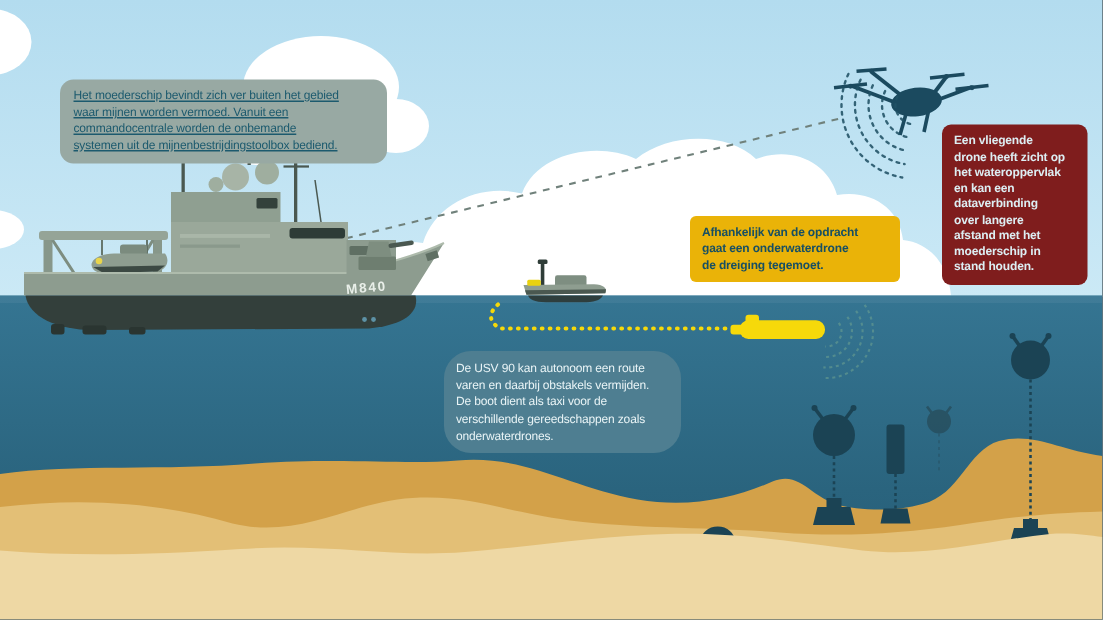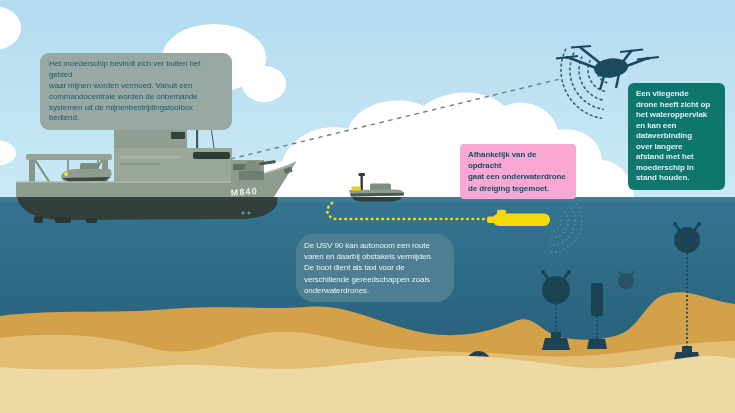--- a/index.html
+++ b/index.html
@@ -1,24 +1,24 @@
 <!DOCTYPE html>
 <html><head>
 <meta charset="utf-8">
 <style>
   html,body{margin:0;padding:0;background:#222;}
   .stage{position:relative;width:735px;height:413px;overflow:hidden;
          font-family:"Liberation Sans",sans-serif;background:#b9e1f2;}
   .scene{position:absolute;left:0;top:0;width:735px;height:413px;}
   .callout{position:absolute;z-index:2;white-space:pre-line;box-sizing:border-box;}
-  #c-mothership{left:40px;top:53px;width:192px;background:#98a9a3;border-radius:9px;
-    color:#1c5a6e;font-size:8px;line-height:1.36;padding:6px 9px;letter-spacing:-0.1px;}
-  #c-uwdrone{left:460px;top:144px;width:116px;background:#f9a8d4;border-radius:4px;
+  #c-mothership{left:40px;top:53px;width:218px;background:#98a9a3;border-radius:9px;
+    color:#1c5a6e;font-size:8px;line-height:1.36;padding:6px 9px;letter-spacing:-0.1px;text-decoration:underline;}
+  #c-uwdrone{left:460px;top:144px;width:140px;background:#eab308;border-radius:4px;
     color:#174f63;font-size:8px;font-weight:bold;line-height:1.4;padding:5px 8px;letter-spacing:-0.1px;}
-  #c-airdrone{left:628px;top:83px;width:97px;background:#0f766e;border-radius:6px;
+  #c-airdrone{left:628px;top:83px;width:97px;background:#7f1d1d;border-radius:6px;
     color:#ddeef3;font-size:8px;font-weight:bold;line-height:1.32;padding:6px 8px;letter-spacing:-0.1px;}
   #c-usv{left:296px;top:234px;width:158px;background:#4e7e91;border-radius:18px;
     color:#e9f4f6;font-size:8px;line-height:1.4;padding:6px 8px;letter-spacing:-0.1px;}
   text.hullnum{font-family:"Liberation Sans",sans-serif;font-weight:bold;font-size:9px;
     letter-spacing:1.2px;fill:#e9efe9;}
 </style>
 </head>
 <body>
 
 <div class="stage">

